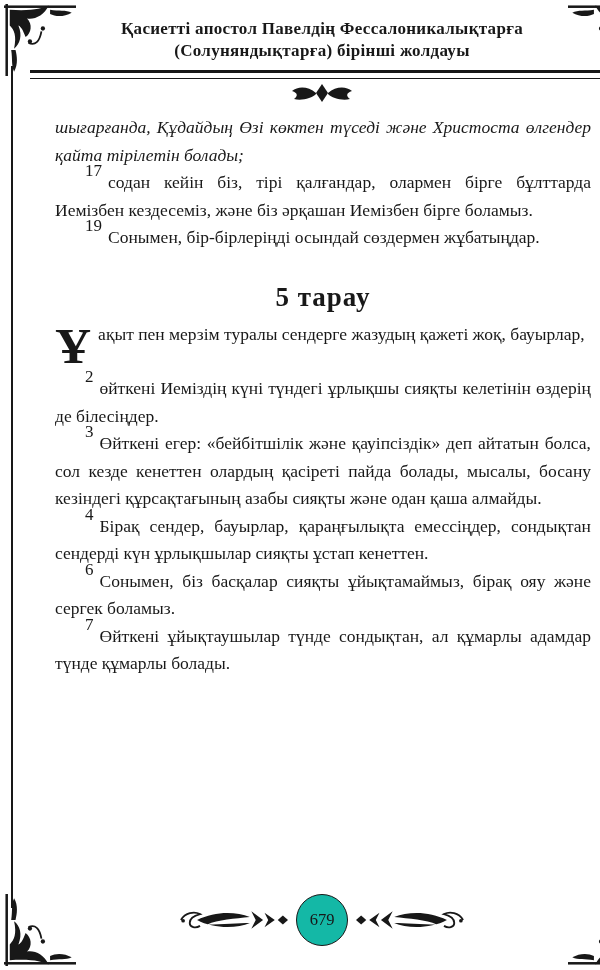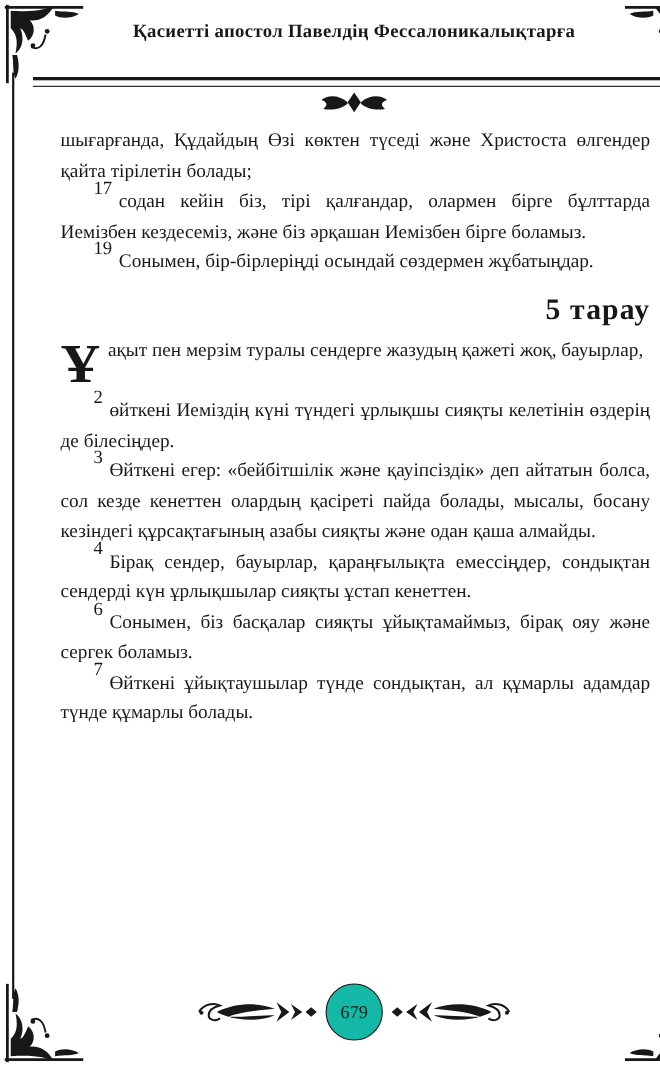--- a/index.html
+++ b/index.html
@@ -35,26 +35,26 @@
     border-top:3px solid #181818;border-bottom:1.5px solid #181818;
   }
   .fleuron{position:absolute;top:82px;left:50%;transform:translateX(-50%);width:64px;height:22px;}
 
   
   .body{
     position:absolute;top:114px;left:55px;right:53px;
     font-size:17.5px;line-height:27.5px;text-align:justify;
   }
   .para{margin:0;text-indent:30px;clear:left;}
-  .para.continuation{text-indent:0;}
+  .para.continuation{text-indent:0;font-style:italic;}
   .verse-num{
     font-size:17px;line-height:0;position:relative;top:-5px;margin-right:6px;
   }
   .chapter{
-    margin:16px 0 10px;text-align:right;
+    margin:32px 0 10px;text-align:center;
     font-size:27px;font-weight:bold;letter-spacing:1px;
   }
   .dropcap-para{text-indent:0;}
   .dropcap{
     float:left;font-size:50px;line-height:46px;height:52px;
     padding:2px 7px 0 0;font-weight:bold;
   }
 
   
   .footer{
@@ -111,20 +111,21 @@
       <use href="#orn-corner"></use>
     </svg>
   <svg class="corner br">
       <use href="#orn-corner"></use>
     </svg>
   <div class="vline left"></div>
   <div class="vline right"></div>
 
   <header class="header">
     <div>Қасиетті апостол Павелдің Фессалоникалықтарға</div>
+    <div>(Солуняндықтарға) бірінші жолдауы</div>
   </header>
   <div class="double-rule"></div>
   <svg class="fleuron">
       <use href="#orn-fleuron"></use>
     </svg>
 
   <main class="body">
 
     <p class="para continuation"><span class="verse-text">шығарғанда, Құдайдың Өзі көктен түседі және Христоста өлгендер қайта тірілетін болады;</span></p>
 

